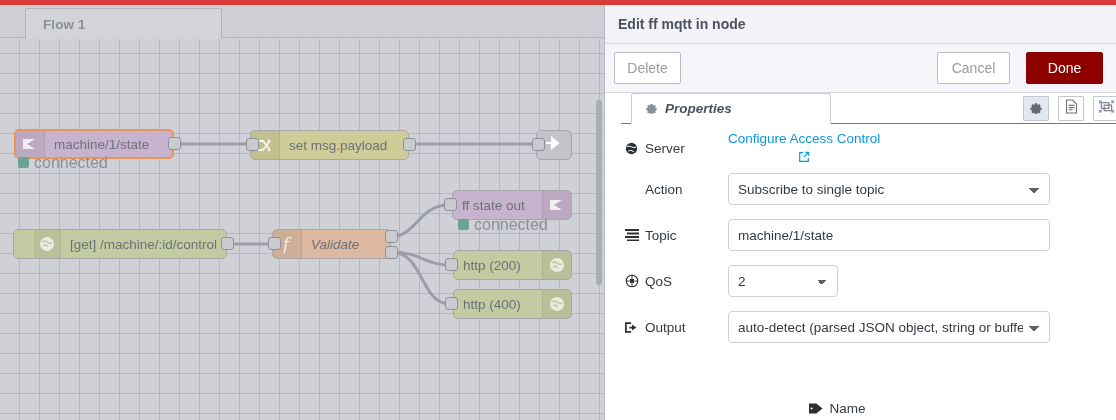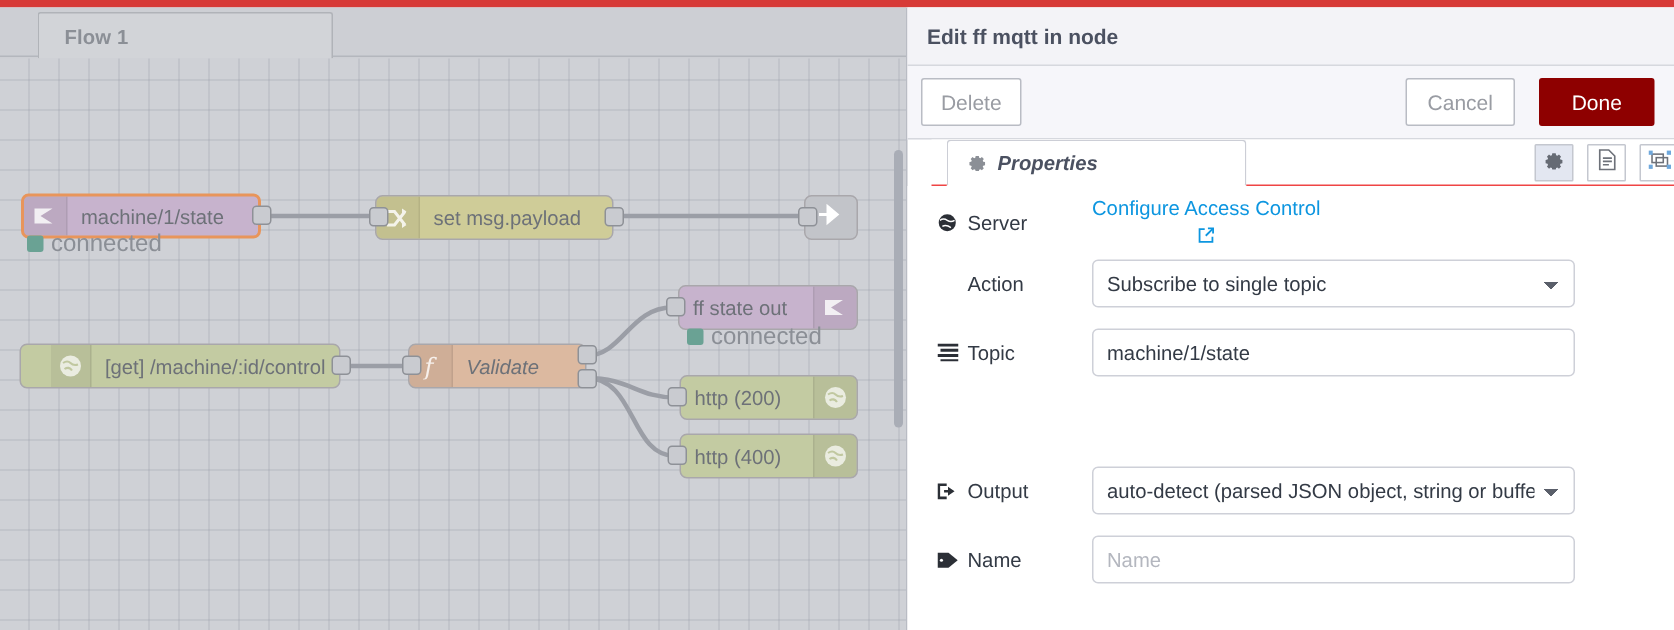--- a/index.html
+++ b/index.html
@@ -426,37 +426,52 @@
                 <rect x="2" y="3.5" width="12" height="2"></rect>
               <rect x="0" y="7" width="14" height="2"></rect>
                 <rect x="2" y="10.5" width="12" height="1.5"></rect>
             </svg>
           </span>
           <span>Topic</span>
         </div>
         <input class="ctl w-wide" type="text" value="machine/1/state" style="">
       </div>
 
+      <div class="row" style="top:140px;">
+        <div class="row-label">
+          <span class="li">
+            <svg width="14" height="14" viewBox="0 0 16 16" fill="none" stroke="#2b2f36" stroke-width="1.3">
+              <circle cx="8" cy="8" r="6.6"></circle>
+                <circle cx="8" cy="8" r="2.2" fill="#2b2f36"></circle>
+              <path d="M8 1.4v3M8 11.6v3M1.4 8h3M11.6 8h3"></path>
+            </svg>
+          </span>
+          <span>QoS</span>
+        </div>
+        <select class="ctl w-narrow">
+          <option>2</option>
+        </select>
+      </div>
 
       <div class="row" style="top:186px;">
         <div class="row-label">
           <span class="li">
             <svg width="14" height="13" viewBox="0 0 16 14" fill="#2b2f36">
               <path d="M0 1h7v2H2v8h5v2H0z"></path>
                 <path d="M8 3.5l5 3.5-5 3.5V8H5V6h3z"></path>
             </svg>
           </span>
           <span>Output</span>
         </div>
         <select class="ctl w-wide">
           <option>auto-detect (parsed JSON object, string or buffer)</option>
         </select>
       </div>
 
-      <div class="row" style="top:232px;">
+      <div class="row" style="top:232px;flex-direction:column;">
         <div class="row-label">
           <span class="li">
             <svg width="14" height="13" viewBox="0 0 16 14" fill="#2b2f36">
               <path d="M0 1.2L8.4 1.2 15.4 7 8.4 12.8 0 12.8z"></path>
               <circle cx="3" cy="7" r="1.2" fill="#fff"></circle>
             </svg>
           </span>
           <span>Name</span>
         </div>
         <input class="ctl w-wide" type="text" placeholder="Name" style="">

